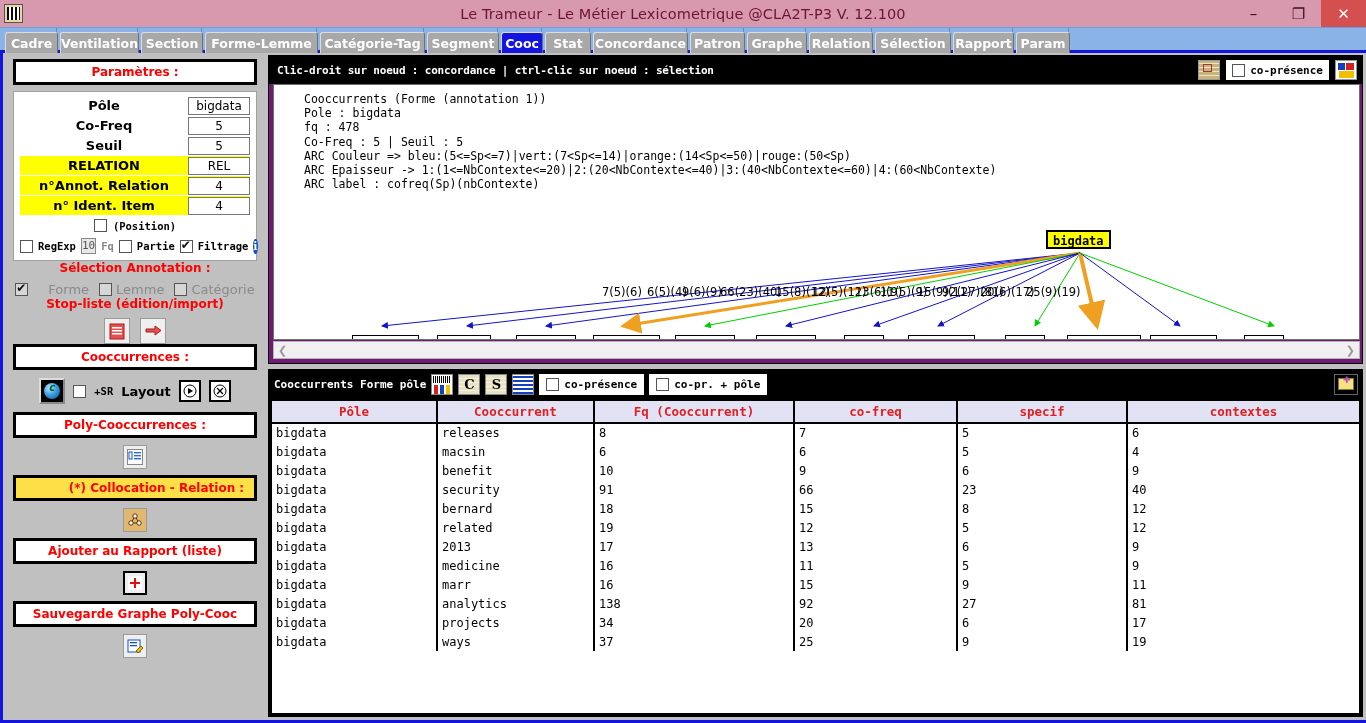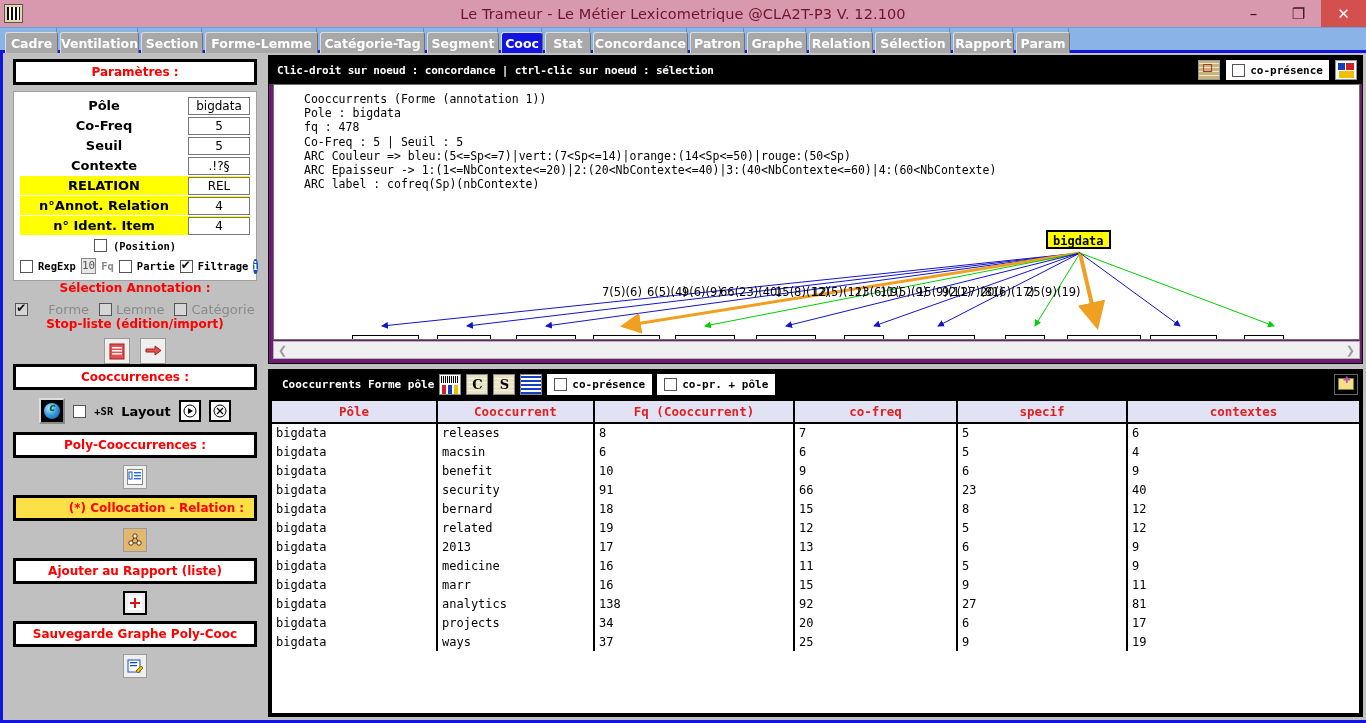--- a/index.html
+++ b/index.html
@@ -213,21 +213,21 @@
     align-items:center; justify-content:space-between; color:#9a9a9a; font-size:11px;
   }
   #graph-hscroll span{ padding:0 4px; }
 
   
   #tablepanel{
     position:absolute; left:3px; top:316px; width:1095px; height:348px; background:#000;
   }
   #tbltoolbar{
     position:absolute; left:0; top:0; width:100%; height:30px; background:#000;
-    display:flex; align-items:center; gap:5px; padding-left:14px;text-align:right;
+    display:flex; align-items:center; gap:5px; padding-left:6px;text-align:right;
   }
   #tbltoolbar .ttl{
     color:#fff; font-size:11px; font-family:"DejaVu Sans Mono", monospace; font-weight:bold;
   }
   .tbico{ width:22px; height:21px; border:1px solid #888; background:#e8e2c4; position:relative; }
   .tbico.chart{
     background:#fff;
     background-image:
       linear-gradient(90deg, transparent 0 2px, #d02020 2px 6px, transparent 6px 8px,
                       #1440c0 8px 12px, transparent 12px 14px, #f0c000 14px 18px, transparent 18px);
@@ -366,24 +366,20 @@
               <div class="lbl">Pôle</div>
               <div class="val">bigdata</div>
             </div>
             <div class="prow">
               <div class="lbl">Co-Freq</div>
               <div class="val">5</div>
             </div>
             <div class="prow">
               <div class="lbl">Seuil</div>
               <div class="val">5</div>
-            </div>
-            <div class="prow">
-              <div class="lbl">Contexte</div>
-              <div class="val">.!?§</div>
             </div>
             <div class="prow hl">
               <div class="lbl">RELATION</div>
               <div class="val">REL</div>
             </div>
             <div class="prow hl">
               <div class="lbl">n°Annot. Relation</div>
               <div class="val">4</div>
             </div>
             <div class="prow hl">

